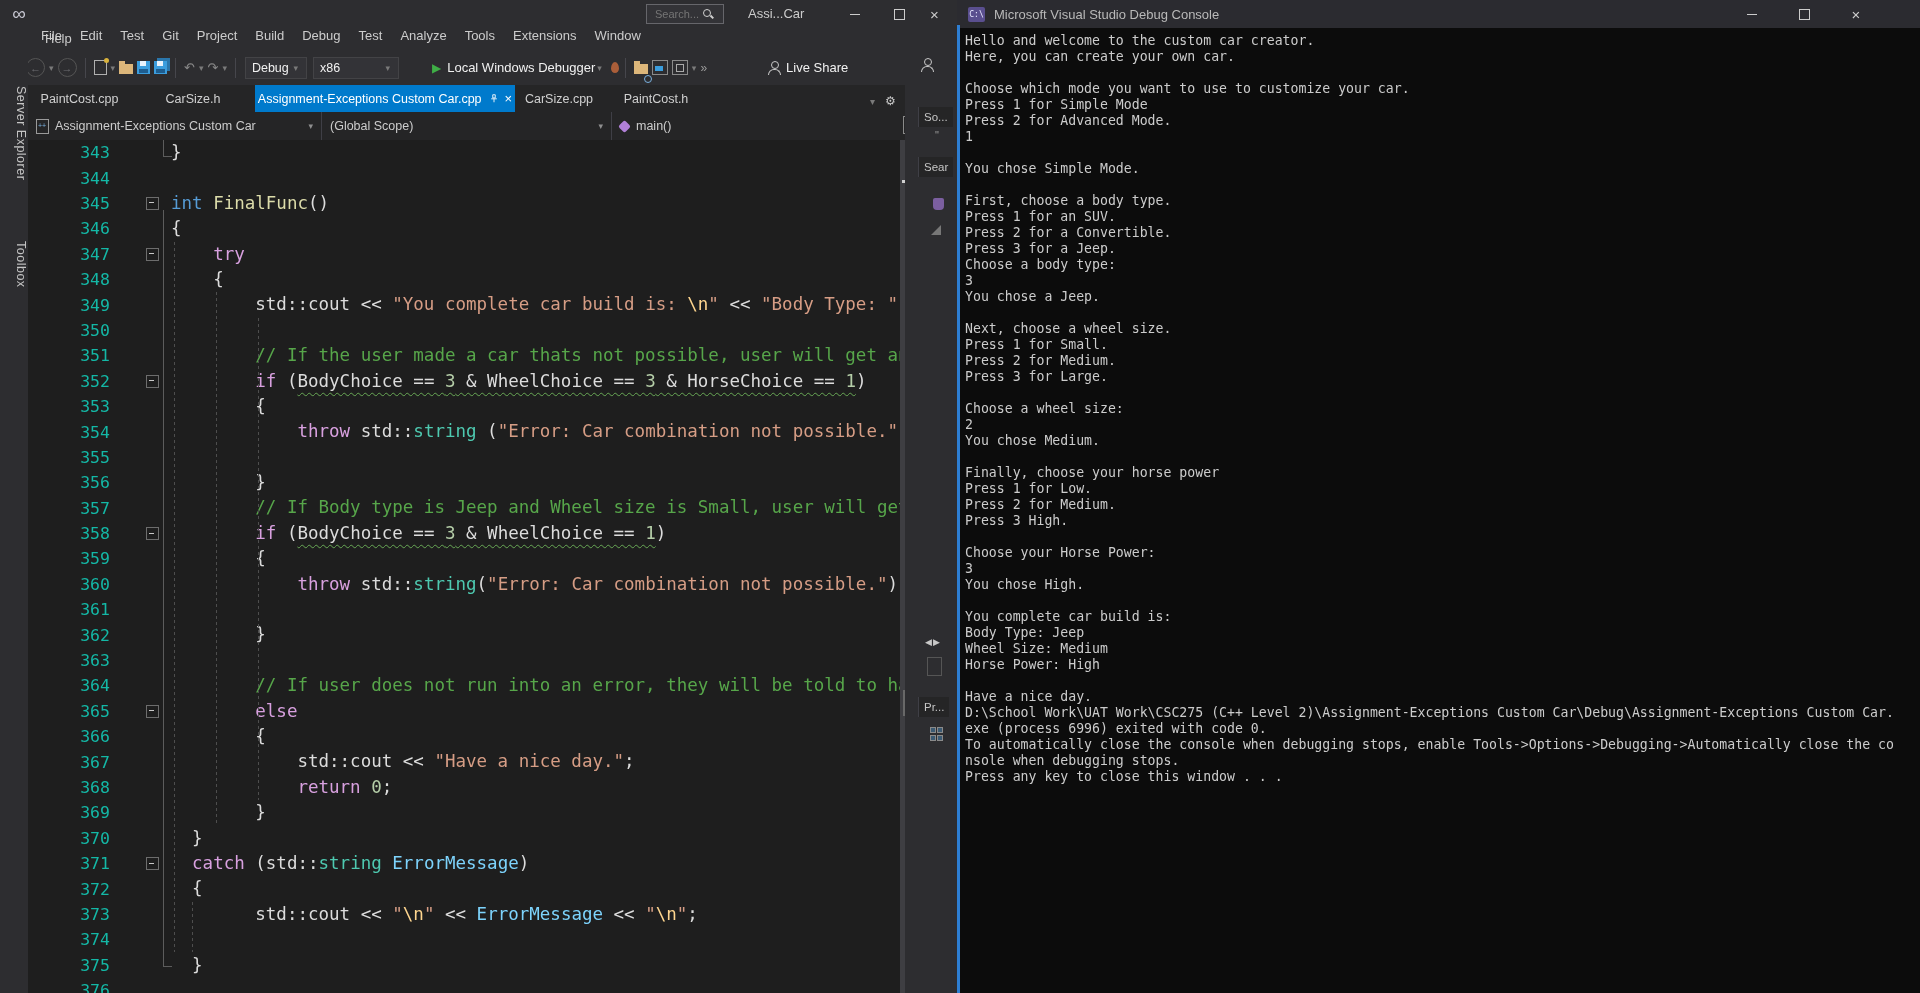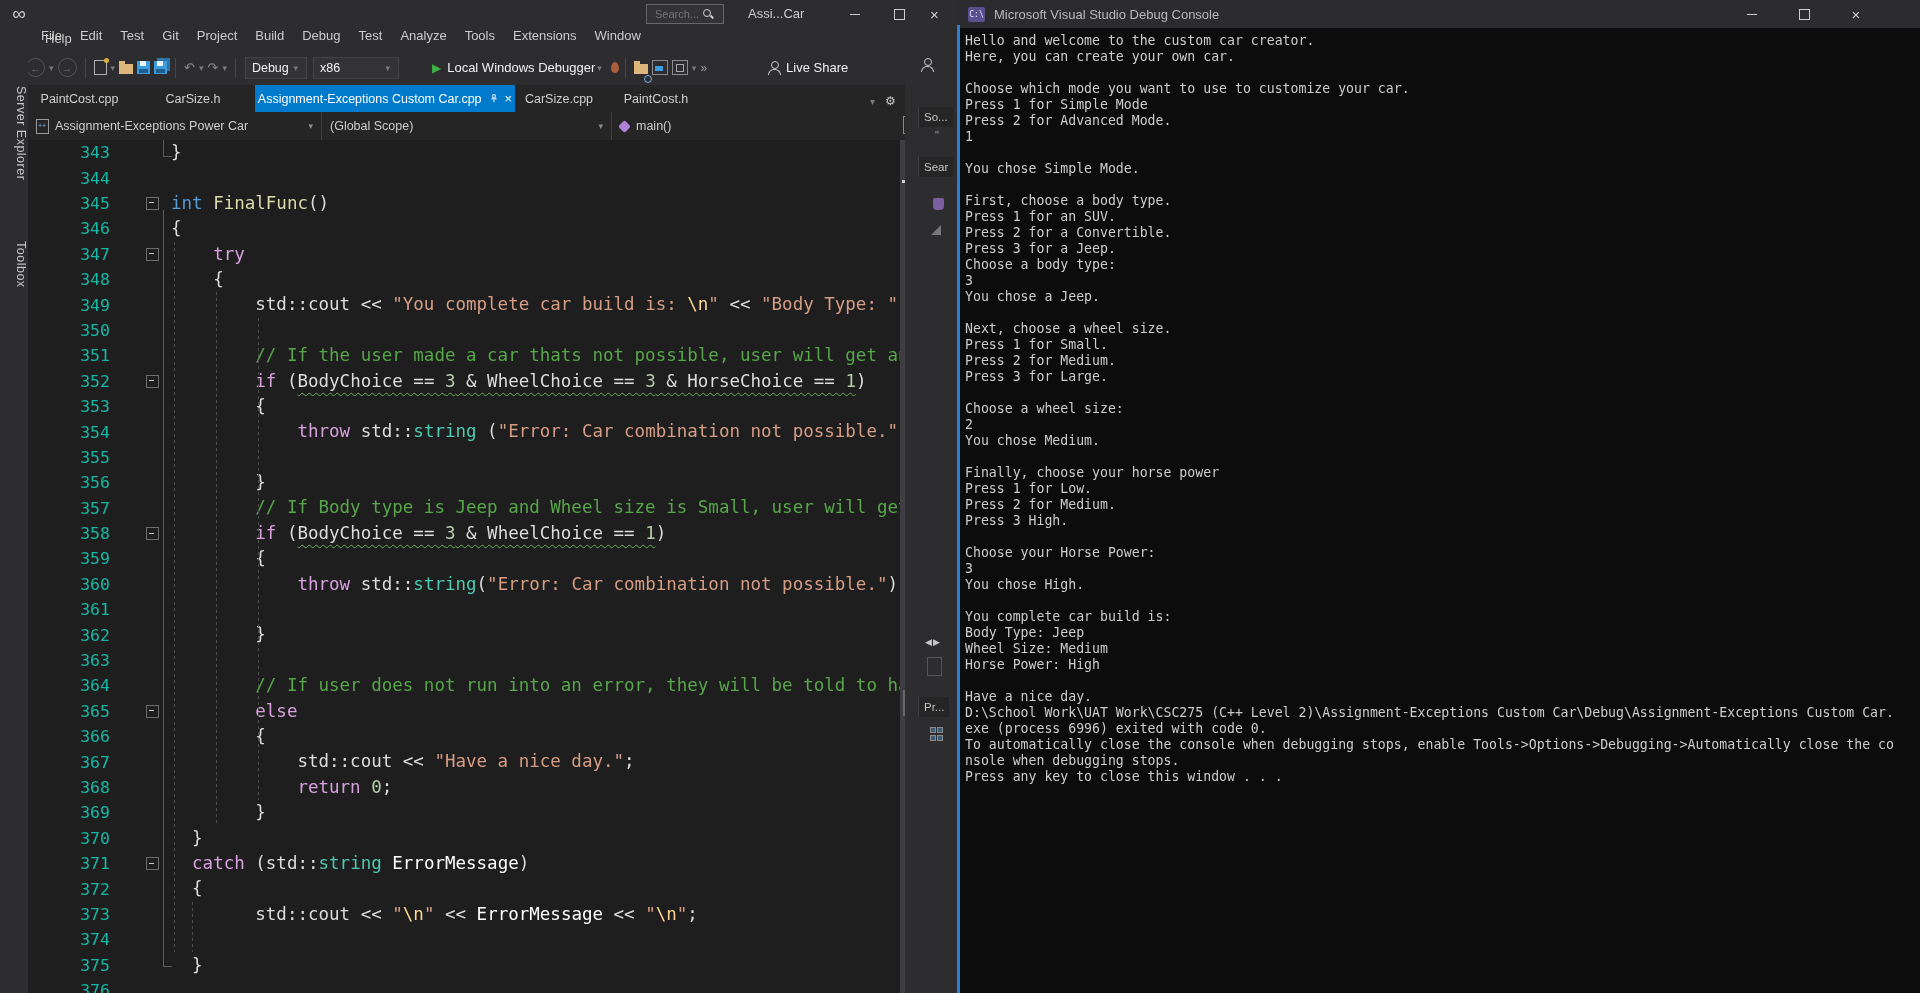--- a/index.html
+++ b/index.html
@@ -71,21 +71,21 @@
   .split-ic::after{content:"";position:absolute;left:1px;top:7px;width:10px;height:2px;background:#8a8a8a;}
   
   #editor{left:28px;top:140px;width:872px;height:853px;background:#1e1e1e;overflow:hidden;}
   .code-row{display:grid;grid-template-columns:100px 43px 1fr;height:25.4px;align-items:center;}
   .lnum{color:#14b8a6;font-family:"DejaVu Sans Mono",monospace;font-size:16.5px;text-align:right;padding-right:18px;}
   .foldcell{display:flex;align-items:center;padding-left:18px;}
   .foldbox{width:11px;height:11px;border:1px solid #6d6d6d;background:#1e1e1e;position:relative;z-index:3;}
   .foldbox::after{content:"";position:absolute;left:2px;top:4.5px;width:5px;height:1px;background:#c8c8c8;}
   .code{font-family:"DejaVu Sans Mono",monospace;font-size:17.5px;line-height:25.4px;white-space:pre;color:#dcdcdc;}
   .s-d{color:#dcdcdc}.s-k{color:#d8a0df}.s-t{color:#569cd6}.s-ty{color:#4ec9b0}.s-fn{color:#dcdcaa}
-  .s-s{color:#d69d85}.s-e{color:#ffd68f}.s-c{color:#57a64a}.s-n{color:#b5cea8}.s-lb{color:#ffffff}
+  .s-s{color:#d69d85}.s-e{color:#ffd68f}.s-c{color:#57a64a}.s-n{color:#b5cea8}.s-lb{color:#7dd3fc}
   .squig{text-decoration:underline;text-decoration-style:wavy;text-decoration-color:#68a855;
          text-decoration-thickness:1px;text-underline-offset:5px;text-align:center;}
   .vguide{position:absolute;width:1px;background:repeating-linear-gradient(to bottom,#4e4e4e 0 3px,transparent 3px 6px);z-index:2;}
   .vguide.solid{background:#5c5c5c;}
   .hfoot{position:absolute;height:1px;background:#5c5c5c;z-index:2;}
   
   #vscroll{left:900px;top:140px;width:16px;height:853px;background:#3e3e42;}
   .sb-arrow{position:absolute;left:0;width:16px;text-align:center;color:#999;font-size:9px;}
   .sb-thumb{position:absolute;left:3px;width:10px;background:#686868;}
   .sb-mark{position:absolute;left:2px;width:12px;height:3px;background:#cfcfcf;}
@@ -240,21 +240,21 @@
         </div>
       </div>
     <div id="tab-right-icons" class="abs">
       <span class="caret" style="font-size:10px">▾</span>
       <span style="font-size:12px;margin-left:8px">⚙</span>
     </div>
 
     <div id="navbar" class="abs">
       <div class="nav-sec" style="width:294px">
         <span class="cpp-ic"></span>
-        <span>Assignment-Exceptions Power Car</span>
+        <span>Assignment-Exceptions Custom Car</span>
         <span class="nav-caret">▾</span>
       </div>
       <div class="nav-sec" style="width:290px">
         <span>(Global Scope)</span>
         <span class="nav-caret">▾</span>
       </div>
       <div class="nav-sec" style="flex:1;border-right:none">
         <span class="method-ic"></span>
         <span>main()</span>
       </div>

